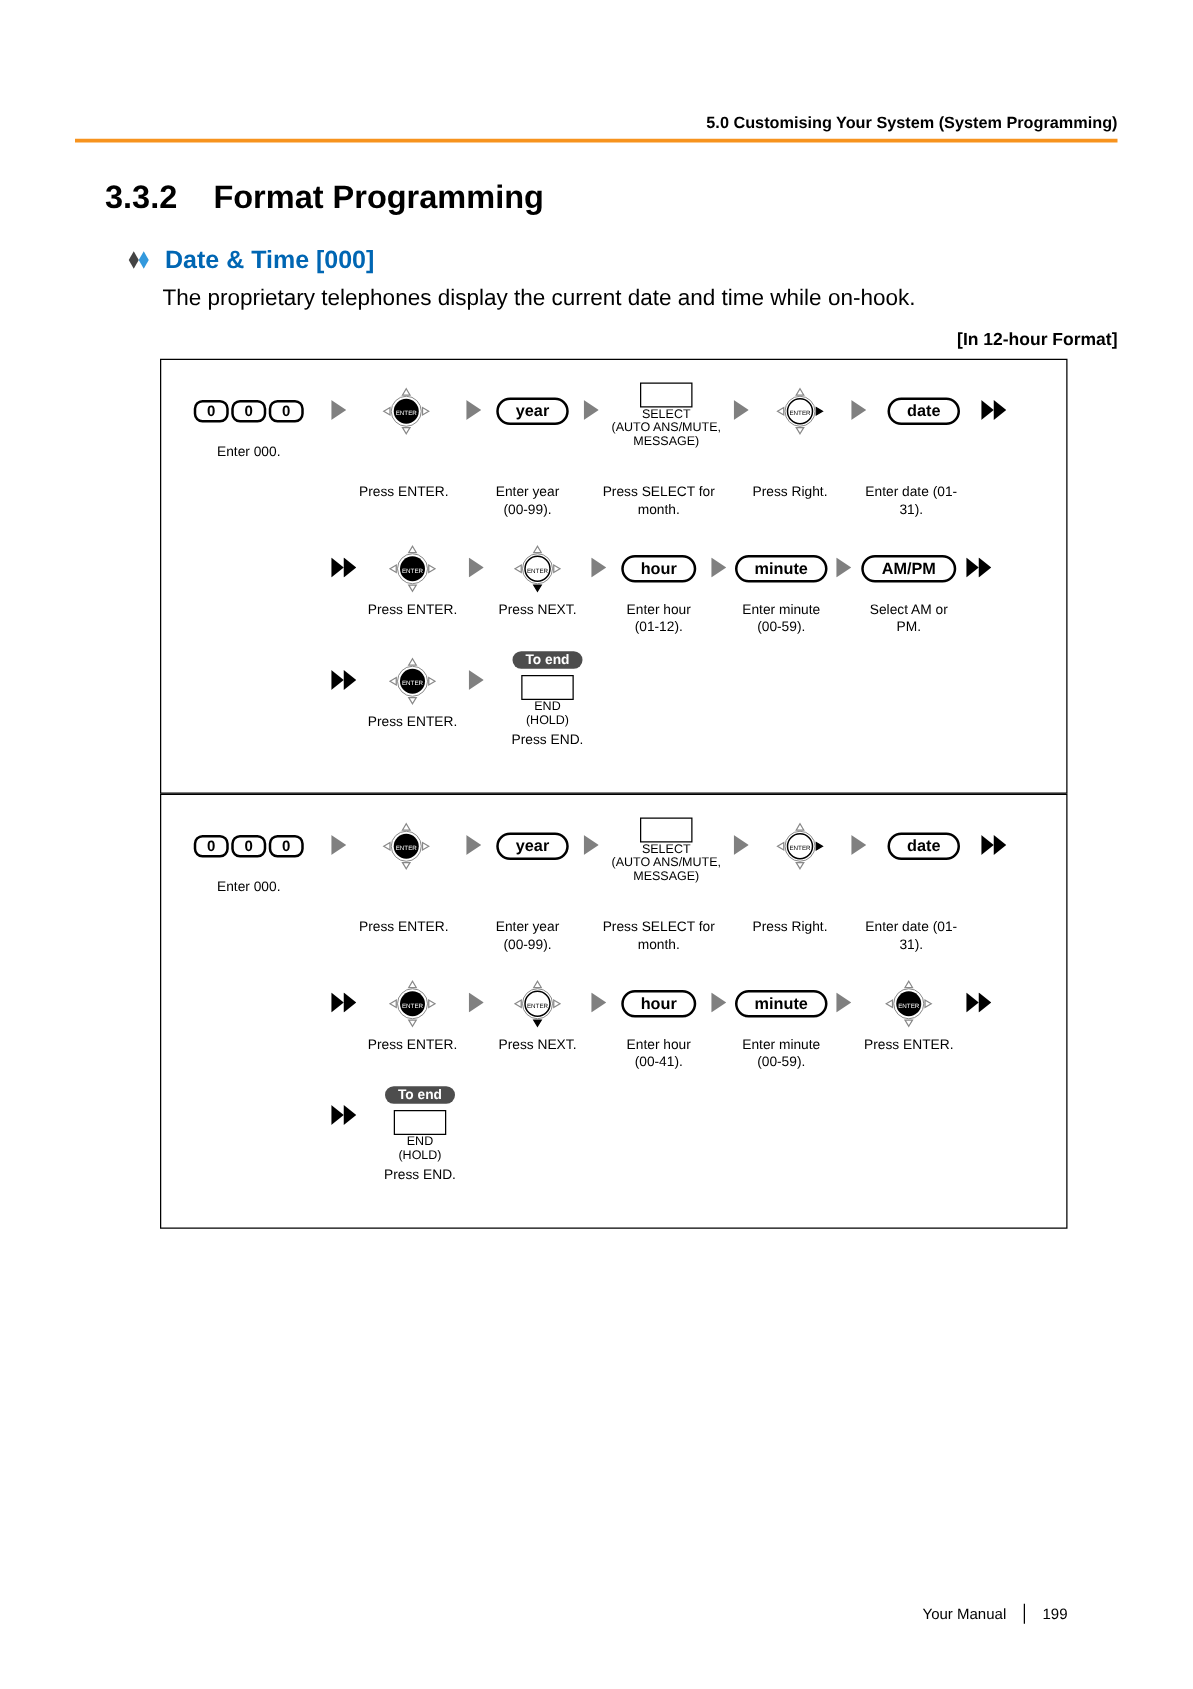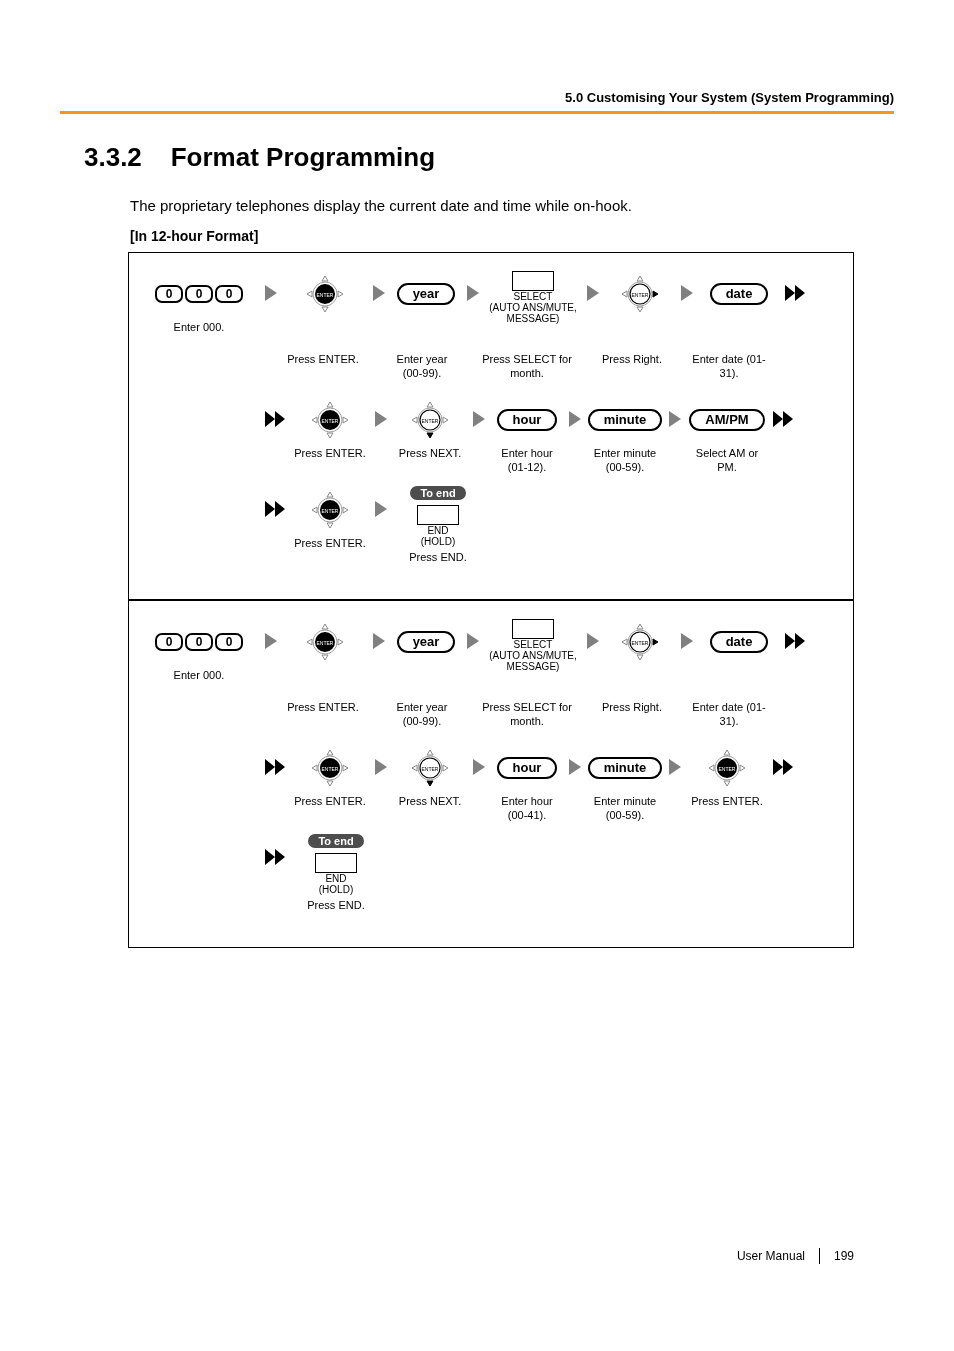--- a/index.html
+++ b/index.html
@@ -4,22 +4,22 @@
 <style>
   * { box-sizing: border-box; }
   body { margin:0; padding:0; font-family: Arial, Helvetica, sans-serif; background:#fff; color:#000; width:954px; }
   .page { padding: 90px 60px 40px 60px; }
   .header-line { text-align:right; font-size:13px; font-weight:bold; padding-bottom:6px; }
   .orange-bar { height:3px; background:#f7931e; margin-bottom:28px; }
   h1 { font-size:26px; font-weight:bold; margin:0 0 24px 0; padding-left:24px;}
   .subhead-row { display:flex; align-items:center; gap:10px; padding-left:40px; margin-bottom:8px;}
   .diamond-icon { width:22px; height:22px; flex:0 0 22px; }
   h2 { font-size:20px; font-weight:bold; color:#0066b3; margin:0; }
-  .intro { font-size:15px; padding-left:70px; margin-bottom:6px; }
-  .format-label { font-size:14px; font-weight:bold; padding-left:70px; margin-bottom:8px; margin-top:14px;}
+  .intro { font-size:18px; padding-left:70px; margin-bottom:6px; }
+  .format-label { font-size:14px; font-weight:bold; padding-left:70px; margin-bottom:8px; margin-top:14px;text-align:right;}
   .diagram-box { border:1px solid #000; margin-left:68px; margin-right:40px; padding:18px 10px 18px 10px; }
   .flow-row { display:flex; align-items:flex-start; }
   .step { display:flex; flex-direction:column; align-items:center; text-align:center; font-size:11px; line-height:1.25; }
   .visual { height:46px; display:flex; align-items:center; justify-content:center; margin-bottom:4px;}
   .caption { min-height:30px; }
   .arrow svg, .arrow-double svg { display:block; }
   .arrow { margin:0 6px; align-self:flex-start; padding-top:14px; }
   .arrow-double { margin:0 6px; align-self:flex-start; padding-top:14px; }
   .digit-box { display:inline-block; border:2px solid #000; border-radius:7px; width:28px; height:18px; line-height:14px; font-size:12px; font-weight:bold; text-align:center; margin:0 1px; vertical-align:middle;}
   .pill { border:2px solid #000; border-radius:12px; padding:1px 14px; font-weight:bold; font-size:13px; white-space:nowrap;}
@@ -84,20 +84,28 @@
 
 <div class="page">
   <div class="header-line">5.0 Customising Your System (System Programming)</div>
   <div class="orange-bar"></div>
 
   <h1>
     <span>3.3.2</span>&nbsp;&nbsp;&nbsp;
     <span>Format Programming</span>
   </h1>
 
+  <div class="subhead-row">
+    <span class="diamond-icon">
+      <svg viewBox="0 0 22 20" width="22" height="20">
+          <use href="#svg-diamonds"></use>
+        </svg>
+    </span>
+    <h2>Date &amp; Time [000]</h2>
+  </div>
 
   <div class="intro">The proprietary telephones display the current date and time while on-hook.</div>
 
   <div class="format-label">[In 12-hour Format]</div>
   <div class="diagram-box">
 
     <div class="flow-row">
       <div class="step" style="width:120px;">
         <div class="visual">
           <span class="digit-box">0</span>
@@ -492,17 +500,17 @@
           <div class="blank-btn"></div>
           <div class="end-hold"><span>END</span><br><span>(HOLD)</span></div>
         </div>
         <div class="caption"><span>Press </span><span class="bold">END</span><span>.</span></div>
       </div>
     </div>
 
   </div>
 
   <div class="footer">
-    <span>User Manual</span>
+    <span>Your Manual</span>
     <span class="sep"></span>
     <span>199</span>
   </div>
 </div>
 
 </body></html>

